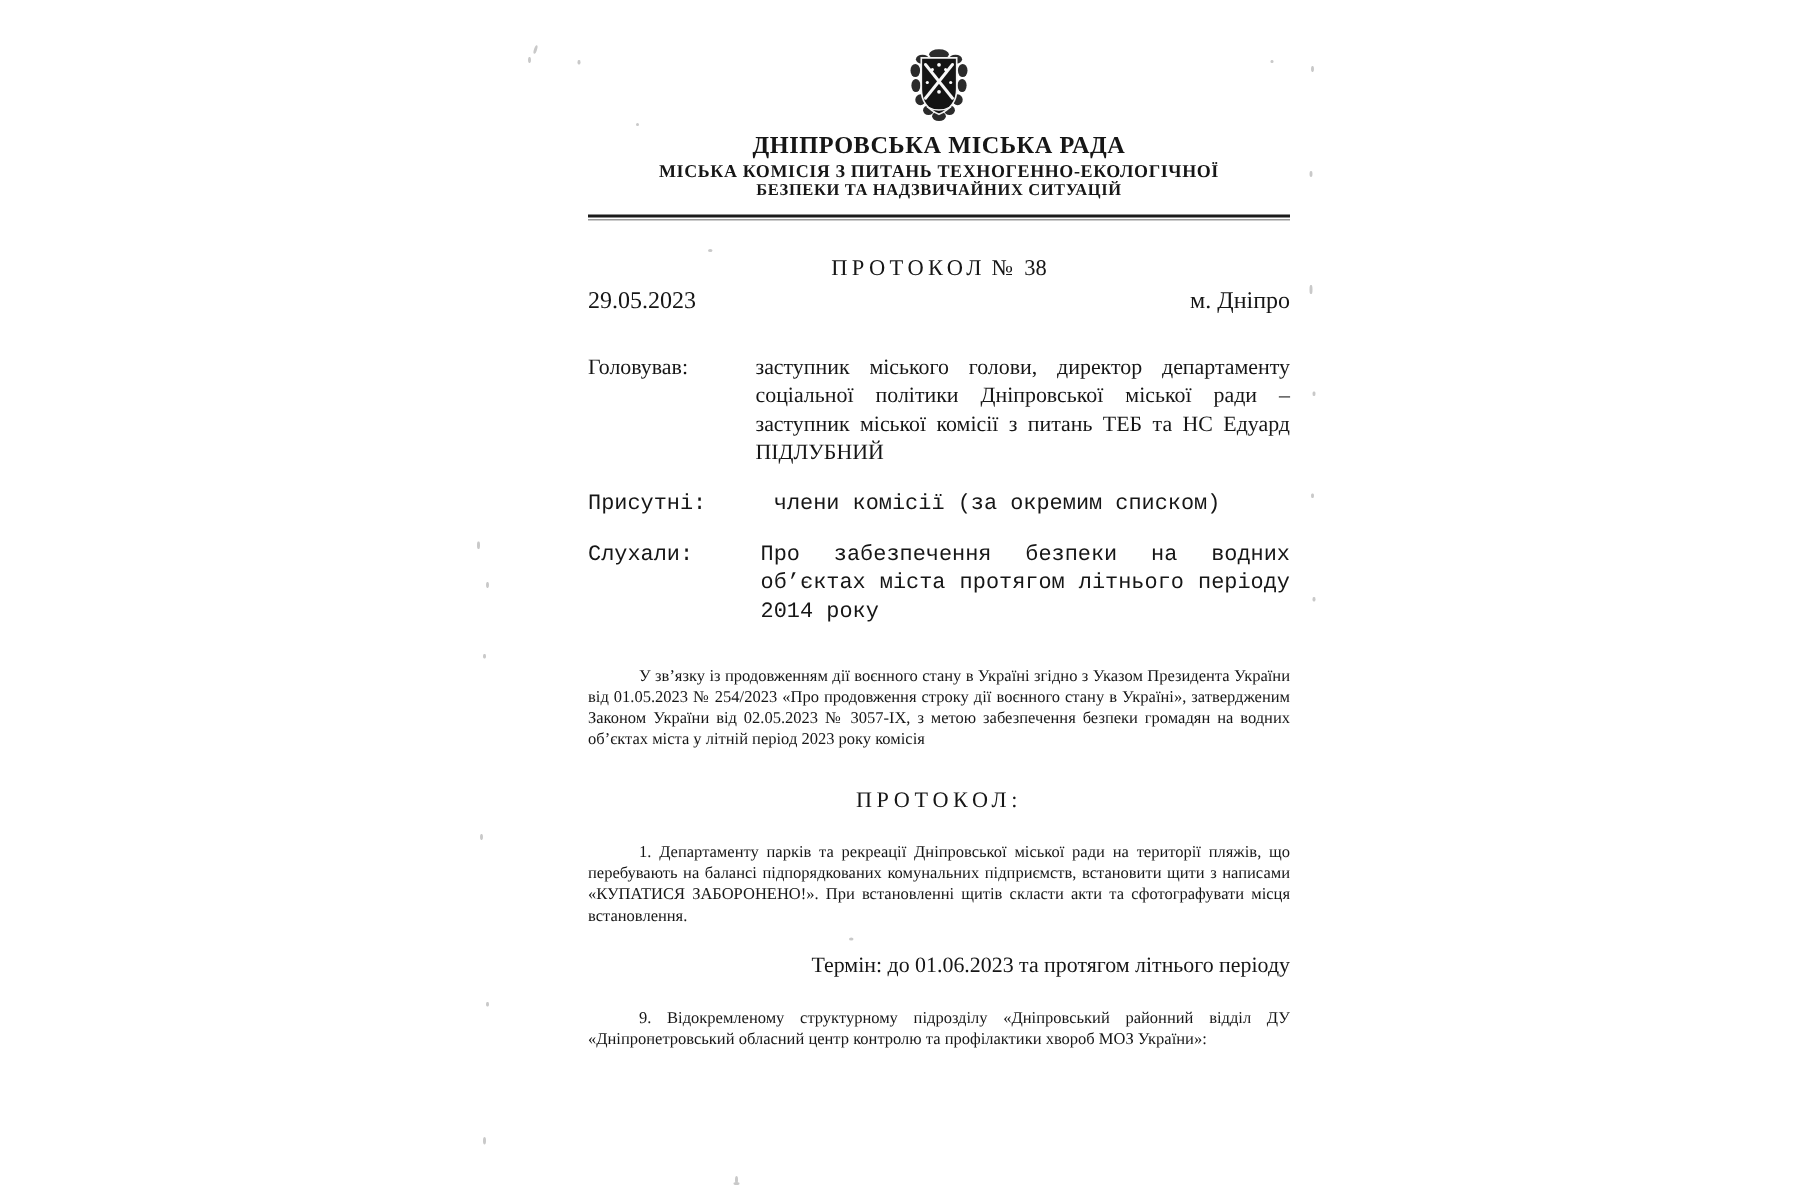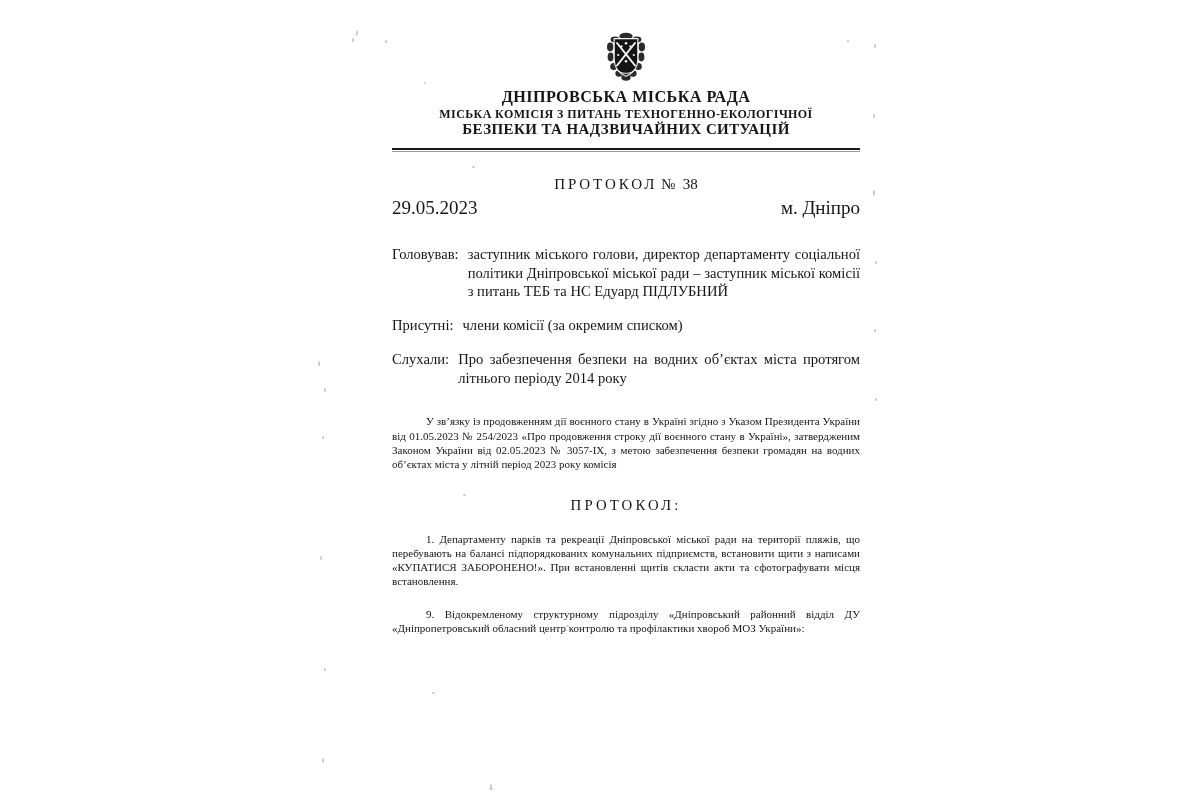--- a/index.html
+++ b/index.html
@@ -55,21 +55,21 @@
   }
   .org-line {
     font-weight: bold;
     font-size: 15.4px;
     line-height: 1.17;
     letter-spacing: 0.4px;
     white-space: nowrap;
   }
   .org-line.l1 { font-size: 16.2px; }
   .org-line.l2 { font-size: 12px; }
-  .org-line.l3 { font-size: 15.0px; }
+  .org-line.l3 { font-size: 11px; }
 
   #header-rule {
     margin: 9px 0 0 0;
     height: 5px;
     position: relative;
   }
   #header-rule .bar-thick {
     position: absolute;
     left: 0; top: 0;
     width: 100%;
@@ -96,41 +96,42 @@
   }
   #protocol-title .no-space {
     letter-spacing: 0;
   }
 
   #meta-row {
     display: flex;
     justify-content: space-between;
     align-items: baseline;
     margin-top: 4px;
-    font-size: 19px;
+    font-size: 16px;
   }
 
   
   .labelled {
     display: flex;
     margin-top: 26px;
     font-size: 14.6px;
     line-height: 1.30;
+    gap: 36px;
   }
   .labelled .lbl {
     flex: 0 0 auto;
     white-space: nowrap;
     padding-right: 9px;
   }
   .labelled .val {
     flex: 1 1 auto;
     text-align: justify;
     text-justify: inter-word;
   }
-  .labelled.tight { margin-top: 15px; }
+  .labelled.tight { margin-top: 15px; font-family: Liberation Mono, monospace; }
 
   
   .body-para {
     margin-top: 26px;
     font-size: 11px;
     line-height: 1.30;
     text-align: justify;
     text-justify: inter-word;
     text-indent: 34px;
   }
@@ -257,17 +258,18 @@
     <div class="labelled tight">
       <span class="lbl">Слухали:</span>
       <span class="val">Про забезпечення безпеки на водних об’єктах міста протягом літнього періоду 2014 року</span>
     </div>
 
     <div class="body-para">У зв’язку із продовженням дії воєнного стану в Україні згідно з Указом Президента України від 01.05.2023 № 254/2023 «Про продовження строку дії воєнного стану в Україні», затвердженим Законом України від 02.05.2023 № 3057-IX, з метою забезпечення безпеки громадян на водних об’єктах міста у літній період 2023 року комісія</div>
 
     <div id="resolution-heading">ПРОТОКОЛ:</div>
 
     <div class="body-para close">1. Департаменту парків та рекреації Дніпровської міської ради на території пляжів, що перебувають на балансі підпорядкованих комунальних підприємств, встановити щити з написами «КУПАТИСЯ ЗАБОРОНЕНО!». При встановленні щитів скласти акти та сфотографувати місця встановлення.</div>
+    <div class="deadline">Термін: до 01.06.2023 та протягом літнього періоду</div>
 
     <div class="body-para close">9. Відокремленому структурному підрозділу «Дніпровський районний відділ ДУ «Дніпропетровський обласний центр контролю та профілактики хвороб МОЗ України»:</div>
 
   </div>
 </div>
 
 </body></html>

